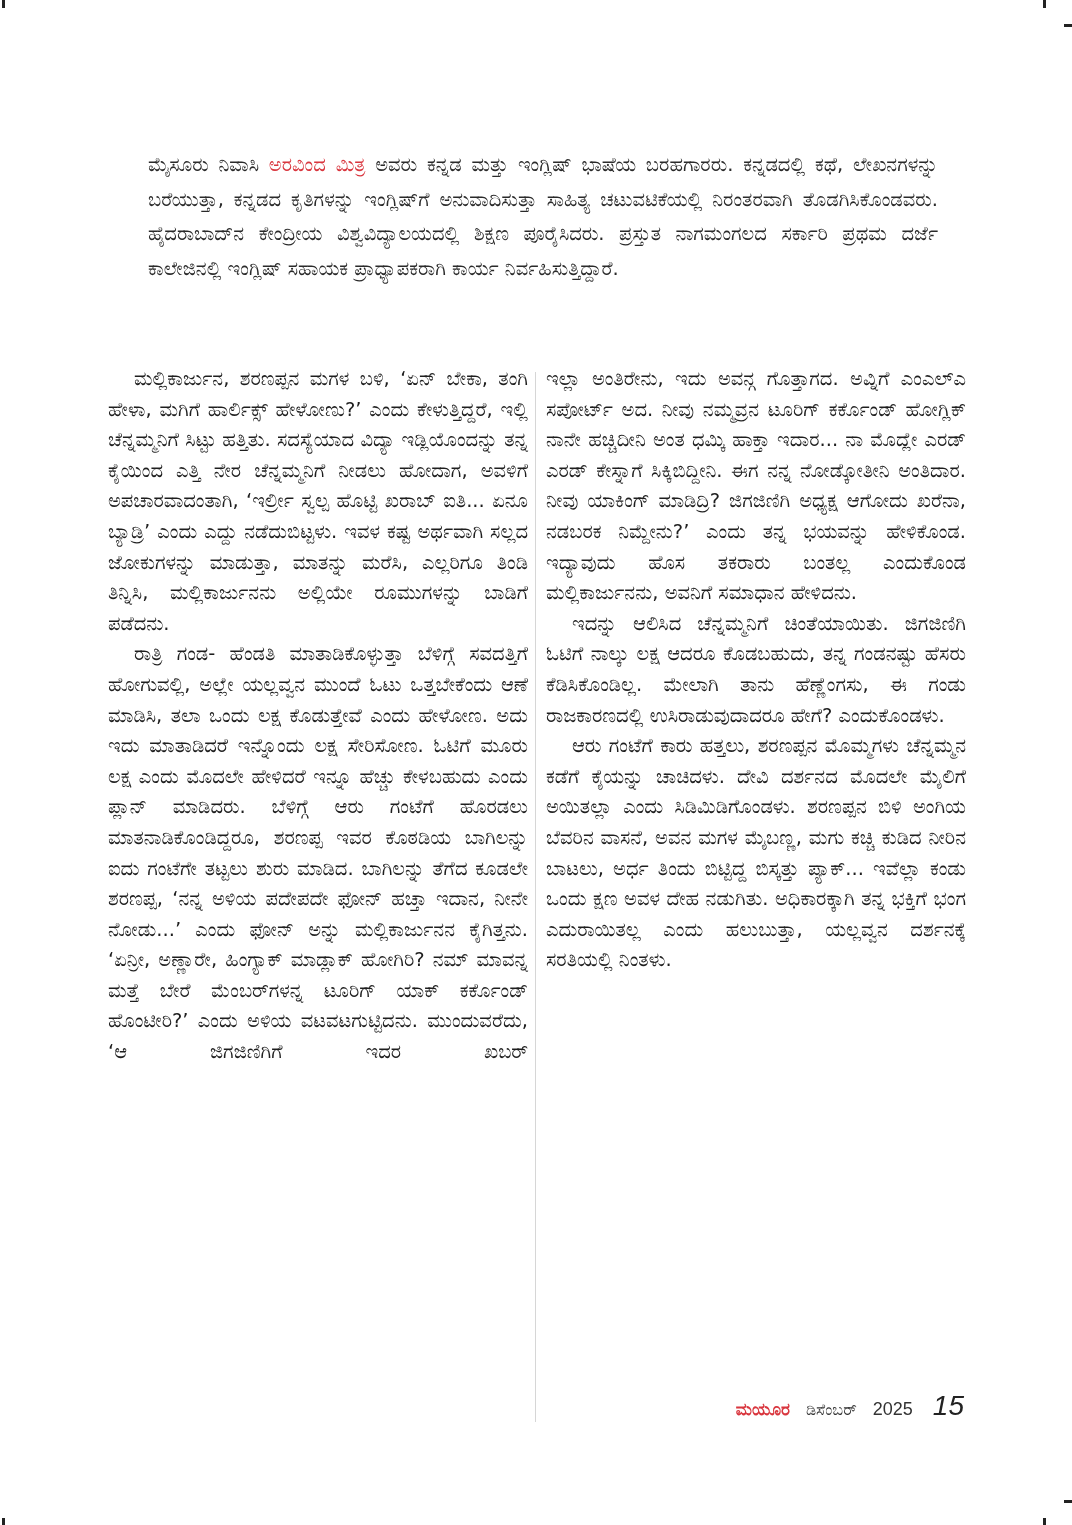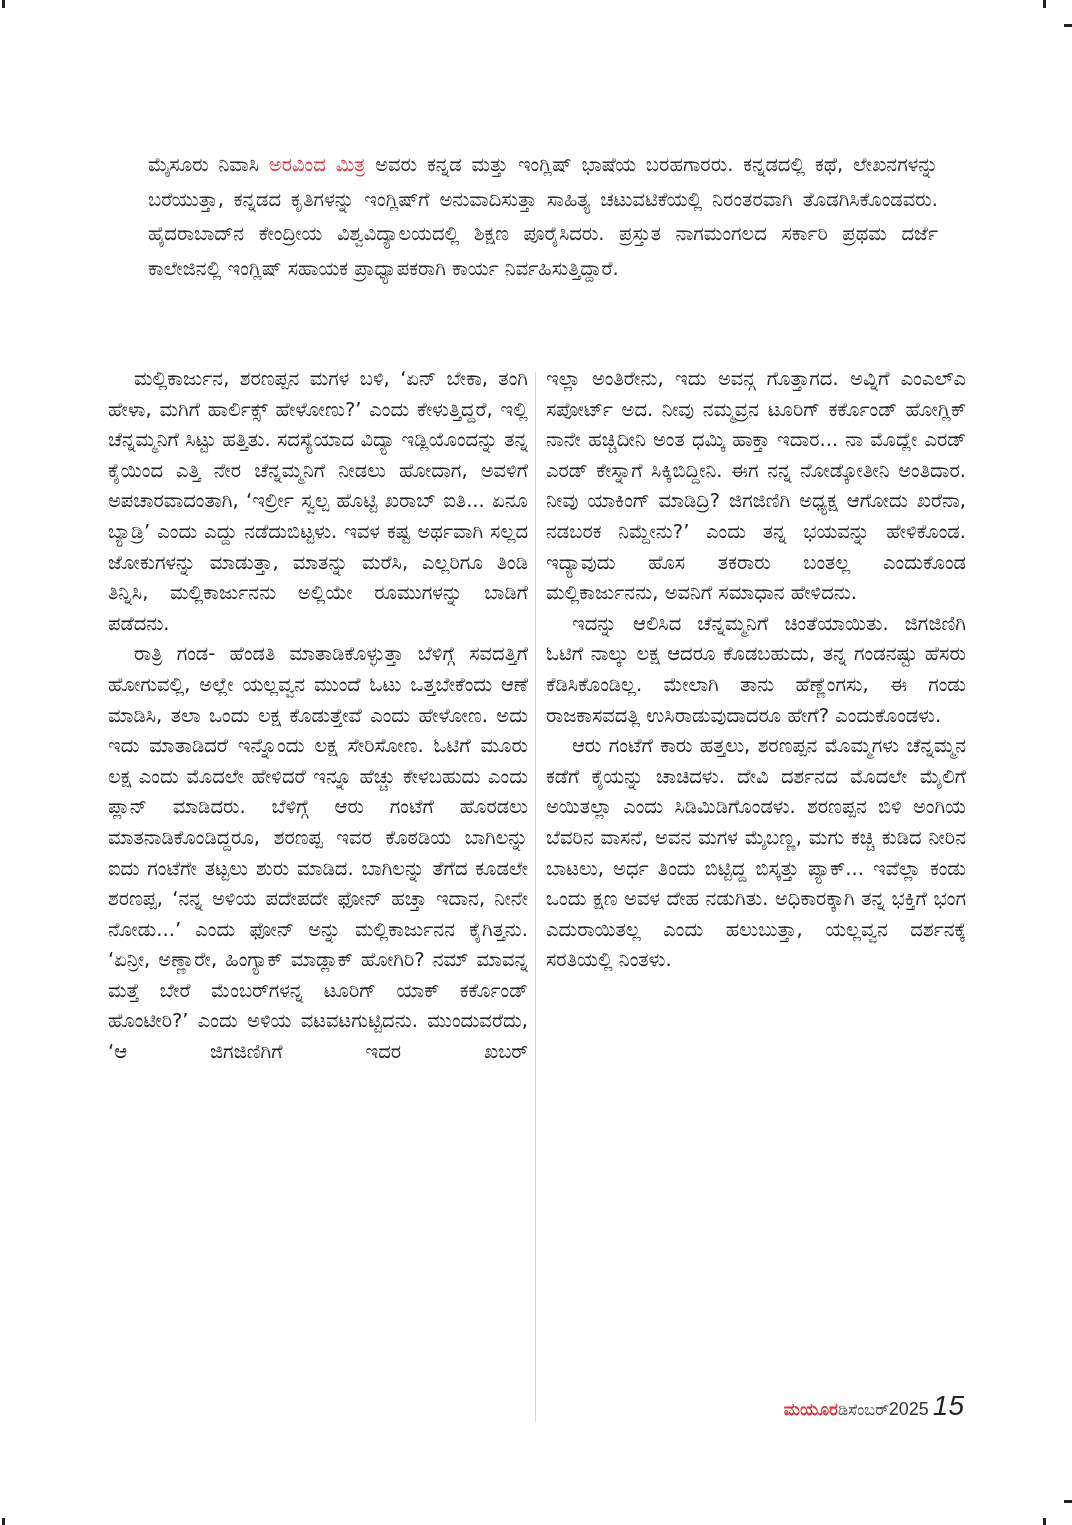--- a/index.html
+++ b/index.html
@@ -67,21 +67,21 @@
       width: 1px;
       height: 1050px;
       background: #d6d6d6;
     }
     .footer {
       position: absolute;
       right: 108px;
       top: 1390px;
       display: flex;
       align-items: baseline;
-      gap: 0;
+      gap: 16px;
     }
     .footer .mag {
       color: #d9363e;
       font-weight: bold;
       font-size: 17px;
     }
     .footer .month {
       color: #333;
       font-size: 16px;
     }
@@ -110,21 +110,21 @@
 
 <div class="bio"><span>ಮೈಸೂರು ನಿವಾಸಿ </span><span class="name">ಅರವಿಂದ ಮಿತ್ರ</span><span> ಅವರು ಕನ್ನಡ ಮತ್ತು ಇಂಗ್ಲಿಷ್ ಭಾಷೆಯ ಬರಹಗಾರರು. ಕನ್ನಡದಲ್ಲಿ ಕಥೆ, ಲೇಖನಗಳನ್ನು ಬರೆಯುತ್ತಾ, ಕನ್ನಡದ ಕೃತಿಗಳನ್ನು ಇಂಗ್ಲಿಷ್‌ಗೆ ಅನುವಾದಿಸುತ್ತಾ ಸಾಹಿತ್ಯ ಚಟುವಟಿಕೆಯಲ್ಲಿ ನಿರಂತರವಾಗಿ ತೊಡಗಿಸಿಕೊಂಡವರು. ಹೈದರಾಬಾದ್‌ನ ಕೇಂದ್ರೀಯ ವಿಶ್ವವಿದ್ಯಾಲಯದಲ್ಲಿ ಶಿಕ್ಷಣ ಪೂರೈಸಿದರು. ಪ್ರಸ್ತುತ ನಾಗಮಂಗಲದ ಸರ್ಕಾರಿ ಪ್ರಥಮ ದರ್ಜೆ ಕಾಲೇಜಿನಲ್ಲಿ ಇಂಗ್ಲಿಷ್ ಸಹಾಯಕ ಪ್ರಾಧ್ಯಾಪಕರಾಗಿ ಕಾರ್ಯ ನಿರ್ವಹಿಸುತ್ತಿದ್ದಾರೆ.</span></div>
 
 <div class="columns">
   <div class="col">
     <p>ಮಲ್ಲಿಕಾರ್ಜುನ, ಶರಣಪ್ಪನ ಮಗಳ ಬಳಿ, ‘ಏನ್ ಬೇಕಾ, ತಂಗಿ ಹೇಳಾ, ಮಗಿಗೆ ಹಾರ್ಲಿಕ್ಸ್ ಹೇಳೋಣು?’ ಎಂದು ಕೇಳುತ್ತಿದ್ದರೆ, ಇಲ್ಲಿ ಚೆನ್ನಮ್ಮನಿಗೆ ಸಿಟ್ಟು ಹತ್ತಿತು. ಸದಸ್ಯೆಯಾದ ವಿದ್ಯಾ ಇಡ್ಲಿಯೊಂದನ್ನು ತನ್ನ ಕೈಯಿಂದ ಎತ್ತಿ ನೇರ ಚೆನ್ನಮ್ಮನಿಗೆ ನೀಡಲು ಹೋದಾಗ, ಅವಳಿಗೆ ಅಪಚಾರವಾದಂತಾಗಿ, ‘ಇರ್ಲ್ರೀ ಸ್ವಲ್ಪ ಹೊಟ್ಟಿ ಖರಾಬ್ ಐತಿ... ಏನೂ ಬ್ಯಾಡ್ರಿ’ ಎಂದು ಎದ್ದು ನಡೆದುಬಿಟ್ಟಳು. ಇವಳ ಕಷ್ಟ ಅರ್ಥವಾಗಿ ಸಲ್ಲದ ಜೋಕುಗಳನ್ನು ಮಾಡುತ್ತಾ, ಮಾತನ್ನು ಮರೆಸಿ, ಎಲ್ಲರಿಗೂ ತಿಂಡಿ ತಿನ್ನಿಸಿ, ಮಲ್ಲಿಕಾರ್ಜುನನು ಅಲ್ಲಿಯೇ ರೂಮುಗಳನ್ನು ಬಾಡಿಗೆ ಪಡೆದನು.</p>
     <p class="last">ರಾತ್ರಿ ಗಂಡ- ಹೆಂಡತಿ ಮಾತಾಡಿಕೊಳ್ಳುತ್ತಾ ಬೆಳಿಗ್ಗೆ ಸವದತ್ತಿಗೆ ಹೋಗುವಲ್ಲಿ, ಅಲ್ಲೇ ಯಲ್ಲವ್ವನ ಮುಂದೆ ಓಟು ಒತ್ತಬೇಕೆಂದು ಆಣೆ ಮಾಡಿಸಿ, ತಲಾ ಒಂದು ಲಕ್ಷ ಕೊಡುತ್ತೇವೆ ಎಂದು ಹೇಳೋಣ. ಅದು ಇದು ಮಾತಾಡಿದರೆ ಇನ್ನೊಂದು ಲಕ್ಷ ಸೇರಿಸೋಣ. ಓಟಿಗೆ ಮೂರು ಲಕ್ಷ ಎಂದು ಮೊದಲೇ ಹೇಳಿದರೆ ಇನ್ನೂ ಹೆಚ್ಚು ಕೇಳಬಹುದು ಎಂದು ಪ್ಲಾನ್ ಮಾಡಿದರು. ಬೆಳಿಗ್ಗೆ ಆರು ಗಂಟೆಗೆ ಹೊರಡಲು ಮಾತನಾಡಿಕೊಂಡಿದ್ದರೂ, ಶರಣಪ್ಪ ಇವರ ಕೊಠಡಿಯ ಬಾಗಿಲನ್ನು ಐದು ಗಂಟೆಗೇ ತಟ್ಟಲು ಶುರು ಮಾಡಿದ. ಬಾಗಿಲನ್ನು ತೆಗೆದ ಕೂಡಲೇ ಶರಣಪ್ಪ, ‘ನನ್ನ ಅಳಿಯ ಪದೇಪದೇ ಫೋನ್ ಹಚ್ತಾ ಇದಾನ, ನೀನೇ ನೋಡು...’ ಎಂದು ಫೋನ್ ಅನ್ನು ಮಲ್ಲಿಕಾರ್ಜುನನ ಕೈಗಿತ್ತನು. ‘ಏನ್ರೀ, ಅಣ್ಣಾರೇ, ಹಿಂಗ್ಯಾಕ್ ಮಾಡ್ಲಾಕ್ ಹೋಗಿರಿ? ನಮ್ ಮಾವನ್ನ ಮತ್ತೆ ಬೇರೆ ಮೆಂಬರ್‌ಗಳನ್ನ ಟೂರಿಗ್ ಯಾಕ್ ಕರ್ಕೊಂಡ್ ಹೊಂಟೀರಿ?’ ಎಂದು ಅಳಿಯ ವಟವಟಗುಟ್ಟಿದನು. ಮುಂದುವರೆದು, ‘ಆ ಜಿಗಜಿಣಿಗಿಗೆ ಇದರ ಖಬರ್</p>
   </div>
   <div class="col">
     <p class="noindent">ಇಲ್ಲಾ ಅಂತಿರೇನು, ಇದು ಅವನ್ಗ ಗೊತ್ತಾಗದ. ಅವ್ನಿಗೆ ಎಂಎಲ್ಎ ಸಪೋರ್ಟ್ ಅದ. ನೀವು ನಮ್ಮವ್ರನ ಟೂರಿಗ್ ಕರ್ಕೊಂಡ್ ಹೋಗ್ಲಿಕ್ ನಾನೇ ಹಚ್ಚಿದೀನಿ ಅಂತ ಧಮ್ಕಿ ಹಾಕ್ತಾ ಇದಾರ... ನಾ ಮೊದ್ಲೇ ಎರಡ್ ಎರಡ್ ಕೇಸ್ನಾಗೆ ಸಿಕ್ಕಿಬಿದ್ದೀನಿ. ಈಗ ನನ್ನ ನೋಡ್ಕೋತೀನಿ ಅಂತಿದಾರ. ನೀವು ಯಾಕಿಂಗ್ ಮಾಡಿದ್ರಿ? ಜಿಗಜಿಣಿಗಿ ಅಧ್ಯಕ್ಷ ಆಗೋದು ಖರೆನಾ, ನಡಬರಕ ನಿಮ್ದೇನು?’ ಎಂದು ತನ್ನ ಭಯವನ್ನು ಹೇಳಿಕೊಂಡ. ಇದ್ಯಾವುದು ಹೊಸ ತಕರಾರು ಬಂತಲ್ಲ ಎಂದುಕೊಂಡ ಮಲ್ಲಿಕಾರ್ಜುನನು, ಅವನಿಗೆ ಸಮಾಧಾನ ಹೇಳಿದನು.</p>
-    <p>ಇದನ್ನು ಆಲಿಸಿದ ಚೆನ್ನಮ್ಮನಿಗೆ ಚಿಂತೆಯಾಯಿತು. ಜಿಗಜಿಣಿಗಿ ಓಟಿಗೆ ನಾಲ್ಕು ಲಕ್ಷ ಆದರೂ ಕೊಡಬಹುದು, ತನ್ನ ಗಂಡನಷ್ಟು ಹೆಸರು ಕೆಡಿಸಿಕೊಂಡಿಲ್ಲ. ಮೇಲಾಗಿ ತಾನು ಹೆಣ್ಣೆಂಗಸು, ಈ ಗಂಡು ರಾಜಕಾಸವದತ್ಲಿ ಉಸಿರಾಡುವುದಾದರೂ ಹೇಗೆ? ಎಂದುಕೊಂಡಳು.</p>
+    <p>ಇದನ್ನು ಆಲಿಸಿದ ಚೆನ್ನಮ್ಮನಿಗೆ ಚಿಂತೆಯಾಯಿತು. ಜಿಗಜಿಣಿಗಿ ಓಟಿಗೆ ನಾಲ್ಕು ಲಕ್ಷ ಆದರೂ ಕೊಡಬಹುದು, ತನ್ನ ಗಂಡನಷ್ಟು ಹೆಸರು ಕೆಡಿಸಿಕೊಂಡಿಲ್ಲ. ಮೇಲಾಗಿ ತಾನು ಹೆಣ್ಣೆಂಗಸು, ಈ ಗಂಡು ರಾಜಕಾರಣದಲ್ಲಿ ಉಸಿರಾಡುವುದಾದರೂ ಹೇಗೆ? ಎಂದುಕೊಂಡಳು.</p>
     <p>ಆರು ಗಂಟೆಗೆ ಕಾರು ಹತ್ತಲು, ಶರಣಪ್ಪನ ಮೊಮ್ಮಗಳು ಚೆನ್ನಮ್ಮನ ಕಡೆಗೆ ಕೈಯನ್ನು ಚಾಚಿದಳು. ದೇವಿ ದರ್ಶನದ ಮೊದಲೇ ಮೈಲಿಗೆ ಅಯಿತಲ್ಲಾ ಎಂದು ಸಿಡಿಮಿಡಿಗೊಂಡಳು. ಶರಣಪ್ಪನ ಬಿಳಿ ಅಂಗಿಯ ಬೆವರಿನ ವಾಸನೆ, ಅವನ ಮಗಳ ಮೈಬಣ್ಣ, ಮಗು ಕಚ್ಚಿ ಕುಡಿದ ನೀರಿನ ಬಾಟಲು, ಅರ್ಧ ತಿಂದು ಬಿಟ್ಟಿದ್ದ ಬಿಸ್ಕತ್ತು ಪ್ಯಾಕ್... ಇವೆಲ್ಲಾ ಕಂಡು ಒಂದು ಕ್ಷಣ ಅವಳ ದೇಹ ನಡುಗಿತು. ಅಧಿಕಾರಕ್ಕಾಗಿ ತನ್ನ ಭಕ್ತಿಗೆ ಭಂಗ ಎದುರಾಯಿತಲ್ಲ ಎಂದು ಹಲುಬುತ್ತಾ, ಯಲ್ಲವ್ವನ ದರ್ಶನಕ್ಕೆ ಸರತಿಯಲ್ಲಿ ನಿಂತಳು.</p>
   </div>
 </div>
 <div class="col-rule"></div>
 
 <div class="footer">
   <span class="mag">ಮಯೂರ</span>
   <span class="month">ಡಿಸೆಂಬರ್</span>
   <span class="year">2025</span>
   <span class="page">15</span>

